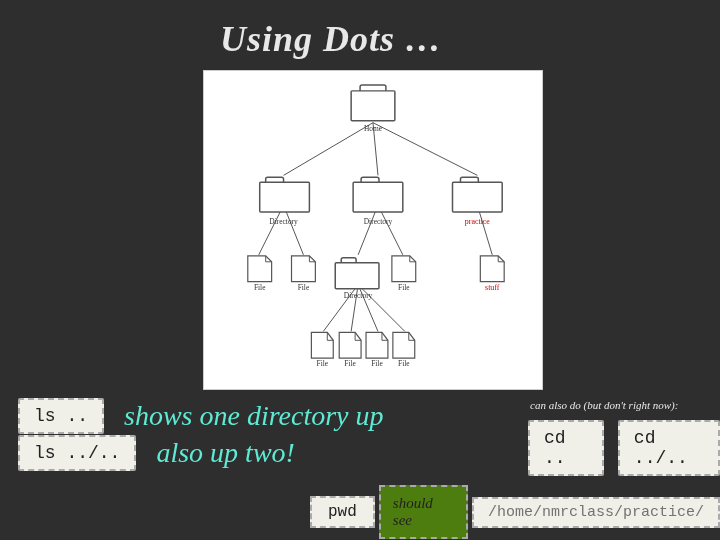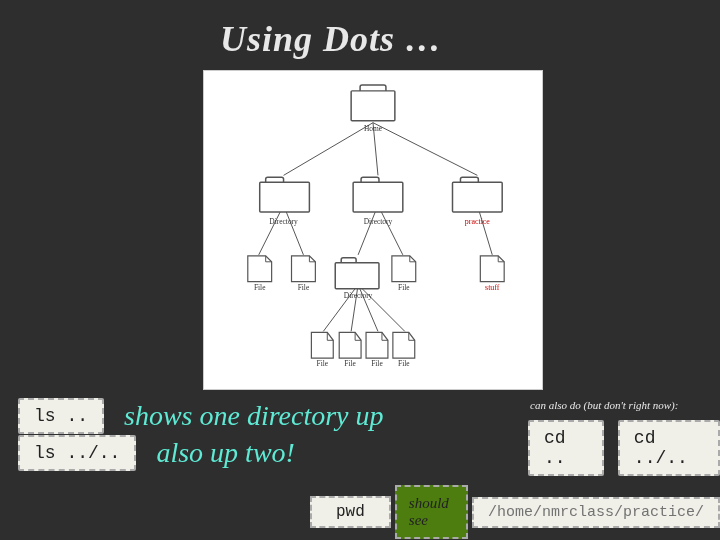--- a/index.html
+++ b/index.html
@@ -114,21 +114,21 @@
       top: 485px;
       left: 310px;
       display: flex;
       align-items: center;
       gap: 0px;
     }
 
     .pwd-box {
       background: #f0f0e8;
       border: 2px dashed #aaa;
-      padding: 5px 24px;
+      padding: 5px 16px;
       font-size: 16px;
       font-family: 'Courier New', monospace;
       color: #222;
     }
 
     .should-see {
       background: #4d7c0f;
       border: 2px dashed #aaa;
       padding: 8px 12px;
       font-size: 15px;

